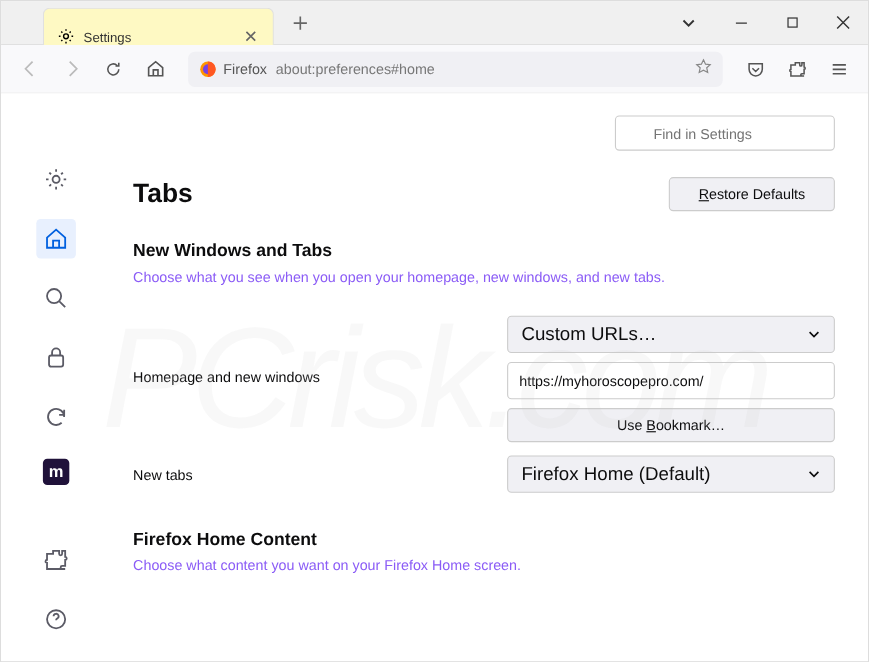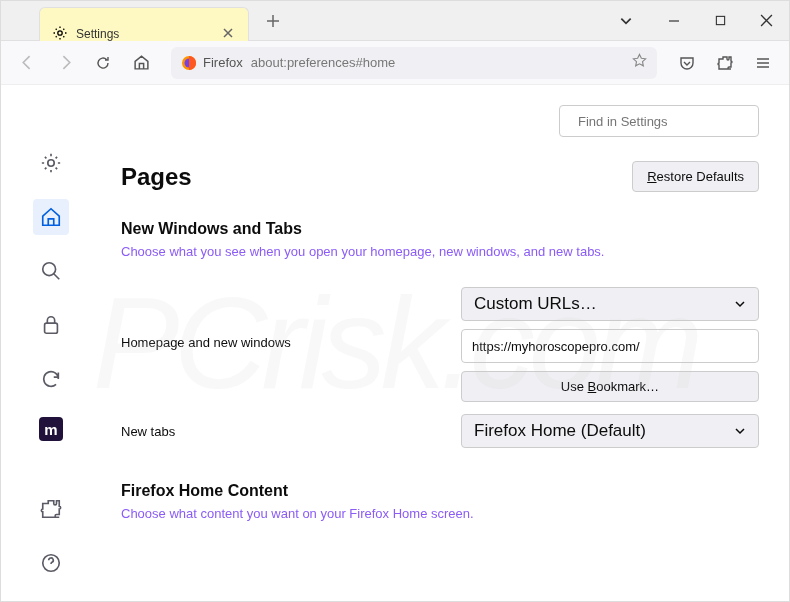--- a/index.html
+++ b/index.html
@@ -35,26 +35,26 @@
     .sidebar { width: 100px; display: flex; flex-direction: column; align-items: center; padding-top: 60px; gap: 18px; }
     .sidebar-icon { width: 36px; height: 36px; display: flex; align-items: center; justify-content: center; color: #5b5b66; cursor: pointer; border-radius: 4px; }
     .sidebar-icon.active { color: #0060df; background: #e8f0fe; }
     .sidebar-icon.mozilla { background: #20123a; color: #fff; border-radius: 4px; width: 24px; height: 24px; font-weight: bold; font-size: 15px; margin-top: 2px; margin-bottom: 2px;}
     .sidebar-bottom { margin-top: auto; margin-bottom: 20px; display: flex; flex-direction: column; gap: 18px; align-items: center; }
     .sidebar svg { width: 22px; height: 22px; }
     
     
     .main { flex: 1; padding: 20px 30px 0 20px; overflow: hidden; }
     .search-row { display: flex; justify-content: flex-end; margin-bottom: 24px; }
-    .search-box { width: 200px; height: 32px; border: 1px solid #ccc; border-radius: 4px; display: flex; align-items: center; padding: 0 10px; gap: 8px; color: #888; }
+    .search-box { width: 200px; height: 32px; border: 1px solid #ccc; border-radius: 4px; display: flex; align-items: center; padding: 0 26px; gap: 8px; color: #888; }
     .search-box input { border: none; outline: none; font-size: 13px; flex: 1; background: transparent; }
     
     .header-row { display: flex; justify-content: space-between; align-items: center; margin-bottom: 28px; }
     .page-title { font-size: 24px; font-weight: 600; color: #0c0c0d; }
-    .btn { padding: 7px 14px; border: 1px solid #ccc; background: #f0f0f4; border-radius: 4px; font-size: 13px; cursor: pointer; color: #0c0c0d; }
+    .btn { padding: 7px 26px; border: 1px solid #ccc; background: #f0f0f4; border-radius: 4px; font-size: 13px; cursor: pointer; color: #0c0c0d; }
     .btn.disabled { color: #aaa; }
     
     .section-title { font-size: 16px; font-weight: 600; color: #0c0c0d; margin-bottom: 6px; }
     .section-desc { font-size: 13px; color: #8b5cf6; margin-bottom: 28px; }
     
     .form-row { display: flex; align-items: center; margin-bottom: 12px; gap: 20px; }
     .form-label { font-size: 13px; color: #0c0c0d; width: 320px; }
     .form-control-area { flex: 1; display: flex; flex-direction: column; gap: 8px; }
     .select { height: 34px; border: 1px solid #ccc; background: #f0f0f4; border-radius: 4px; display: flex; align-items: center; justify-content: space-between; padding: 0 12px; font-size: 17px; color: #0c0c0d; cursor: pointer; }
     .select.wide { width: 100%; }
@@ -220,21 +220,21 @@
         <div class="search-box">
           <svg viewBox="0 0 16 16" width="14" height="14" stroke="currentColor" stroke-width="1.5" fill="none">
               <circle cx="6.5" cy="6.5" r="4.5"></circle>
               <path d="M10 10l4 4"></path>
             </svg>
           <input type="text" placeholder="Find in Settings" style="">
         </div>
       </div>
 
       <div class="header-row">
-        <h1 class="page-title">Pages</h1>
+        <h1 class="page-title">Tabs</h1>
         <button class="btn"><span style="text-decoration:underline">R</span>estore Defaults</button>
       </div>
 
       <div class="section-title">New Windows and Tabs</div>
       <div class="section-desc">Choose what you see when you open your homepage, new windows, and new tabs.</div>
 
       <div class="form-row" style="align-items:flex-start">
         <div class="form-label" style="padding-top:48px">Homepage and new windows</div>
         <div class="form-control-area">
           <div class="select wide">

